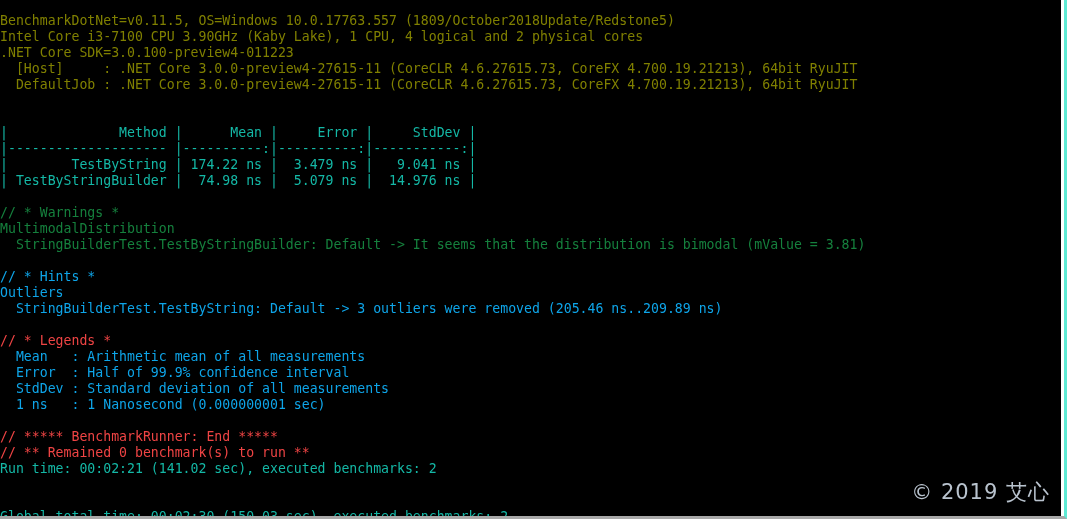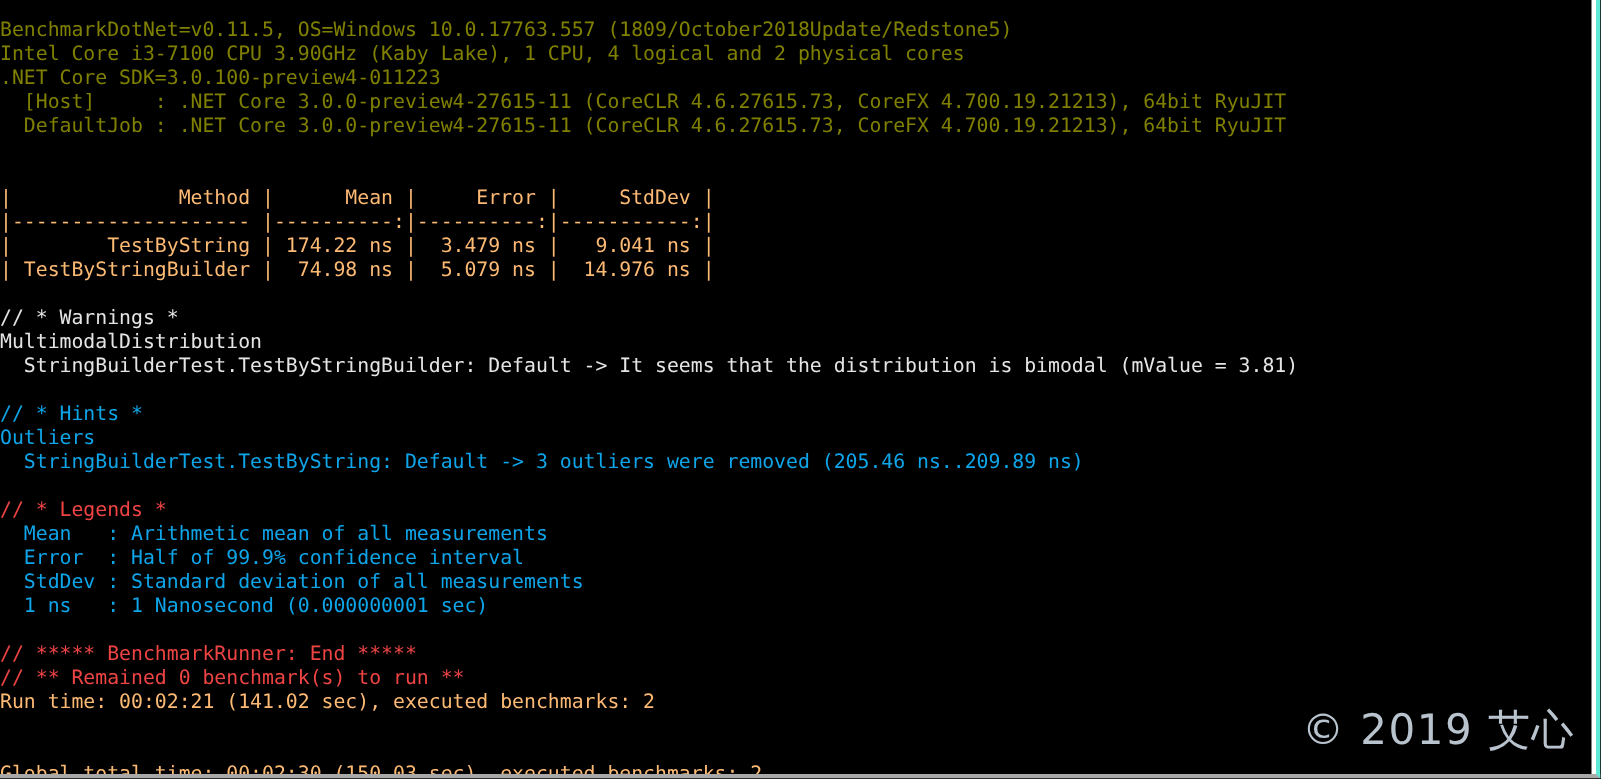--- a/index.html
+++ b/index.html
@@ -28,33 +28,33 @@
     letter-spacing: 0px;
     white-space: pre;
     -webkit-font-smoothing: none;
   }
   .ln {
     display: block;
     height: 16px;
     white-space: pre;
   }
   .c-olive   { color: #808000; }
-  .c-cyan    { color: #fdba74; }
-  .c-red     { color: #e5e5e5; }
+  .c-cyan    { color: #14b8a6; }
+  .c-red     { color: #15803d; }
   .c-teal    { color: #0ea5e9; }
   .c-magenta { color: #ef4444; }
   .blank { display: block; height: 16px; }
 
   #watermark {
     position: absolute;
     right: 14px;
     bottom: 10px;
     color: #c9d4e0;
     font-family: "DejaVu Sans", "Liberation Sans", sans-serif;
-    font-size: 28px;
+    font-size: 21px;
     letter-spacing: 1px;
     opacity: 0.92;
     user-select: none;
   }
   #scroll-edge {
     position: absolute;
     right: 0px;
     top: 0px;
     width: 3px;
     height: 100%;

